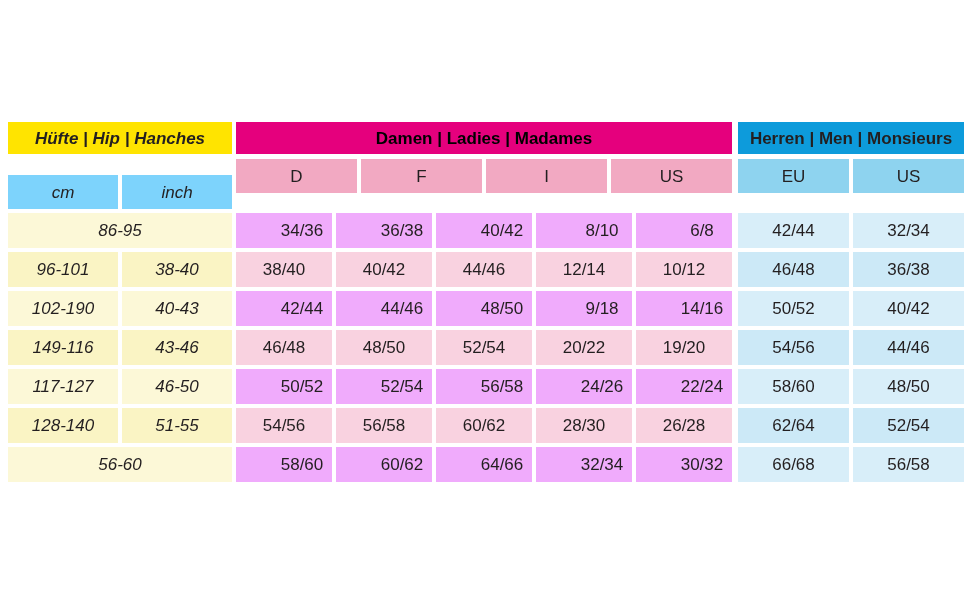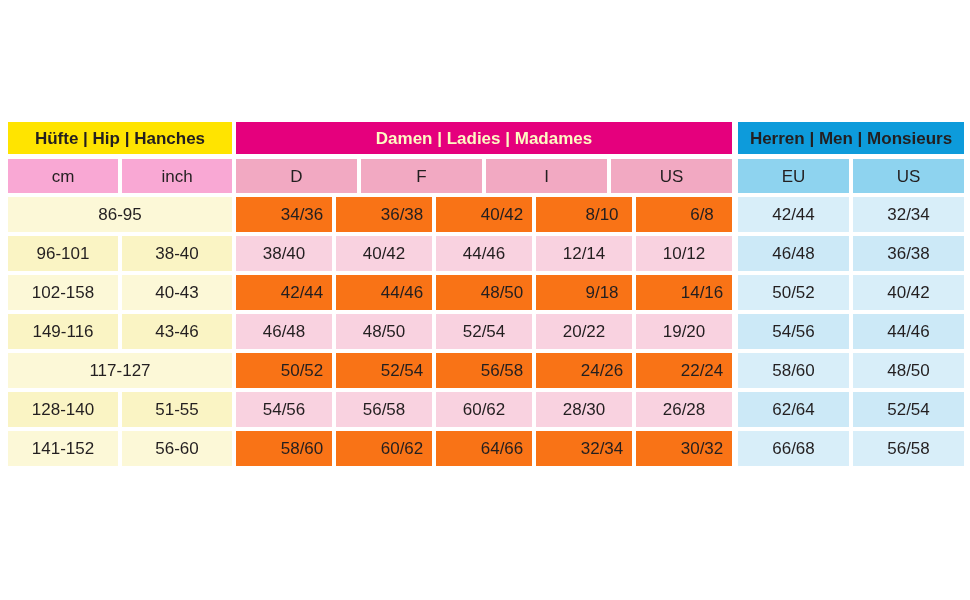--- a/index.html
+++ b/index.html
@@ -23,21 +23,21 @@
 
   .chart-row {
     display: flex;
     width: 100%;
   }
 
   .group {
     display: flex;
     flex: 0 0 auto;
   }
-  .group.yellow { width: 224px; }
+  .group.yellow { width: 224px; font-style: italic; }
   .group.pink   { width: 496px; margin-left: 4px; }
   .group.blue   { width: 226px; margin-left: 6px; }
 
   .cell {
     flex: 1 1 0;
     box-sizing: border-box;
     text-align: center;
     color: #231f20;
     font-size: 17px;
     line-height: 1;
@@ -51,40 +51,40 @@
 
   
   .row-groupheader .cell {
     height: 32px;
     font-size: 17px;
     font-weight: bold;
     margin-right: 0;
   }
   .row-groupheader .group .cell { flex: 1 1 100%; }
   .row-groupheader .yellow .cell { background: #ffe400; color: #231f20; }
-  .row-groupheader .pink   .cell { background: #e5007d; color: #fef9c3; }
+  .row-groupheader .pink   .cell { background: #e5007d; color: #000000; }
   .row-groupheader .blue   .cell { background: #0d9bdb; color: #231f20; }
 
   
   .row-subheader { margin-top: 5px; }
   .row-subheader .cell {
     height: 34px;
     font-size: 17px;
   }
-  .row-subheader .yellow .cell { background: #f9a8d4; }
+  .row-subheader .yellow .cell { background: #7dd3fc; margin-top: 16px; }
   .row-subheader .pink   .cell { background: #f2a9c2; }
   .row-subheader .blue   .cell { background: #8ed3ef; }
 
   
   .row-data { margin-top: 4px; }
   .row-data .cell { height: 35px; font-size: 17px; }
 
   .row-data.shade-a .yellow .cell { background: #fcf8d7; }
   .row-data.shade-b .yellow .cell { background: #faf4c4; }
-  .row-data.shade-a .pink   .cell { background: #f97316; padding-left: 36px; }
+  .row-data.shade-a .pink   .cell { background: #f0abfc; padding-left: 36px; }
   .row-data.shade-b .pink   .cell { background: #f9d2e0; }
   .row-data.shade-a .blue   .cell { background: #d8eef9; }
   .row-data.shade-b .blue   .cell { background: #cce9f7; }
 </style>
 </head>
 <body>
 
 <div id="size-chart">
 
   <div class="chart-row row-groupheader">
@@ -146,21 +146,21 @@
       <div class="cell">10/12</div>
     </div>
     <div class="group blue">
       <div class="cell">46/48</div>
       <div class="cell">36/38</div>
     </div>
   </div>
 
   <div class="chart-row row-data shade-a">
     <div class="group yellow">
-      <div class="cell">102-158</div>
+      <div class="cell">102-190</div>
       <div class="cell">40-43</div>
     </div>
     <div class="group pink">
       <div class="cell">42/44</div>
       <div class="cell">44/46</div>
       <div class="cell">48/50</div>
       <div class="cell">9/18</div>
       <div class="cell">14/16</div>
     </div>
     <div class="group blue">
@@ -183,20 +183,21 @@
     </div>
     <div class="group blue">
       <div class="cell">54/56</div>
       <div class="cell">44/46</div>
     </div>
   </div>
 
   <div class="chart-row row-data shade-a">
     <div class="group yellow">
       <div class="cell">117-127</div>
+      <div class="cell">46-50</div>
     </div>
     <div class="group pink">
       <div class="cell">50/52</div>
       <div class="cell">52/54</div>
       <div class="cell">56/58</div>
       <div class="cell">24/26</div>
       <div class="cell">22/24</div>
     </div>
     <div class="group blue">
       <div class="cell">58/60</div>
@@ -217,21 +218,20 @@
       <div class="cell">26/28</div>
     </div>
     <div class="group blue">
       <div class="cell">62/64</div>
       <div class="cell">52/54</div>
     </div>
   </div>
 
   <div class="chart-row row-data shade-a">
     <div class="group yellow">
-      <div class="cell">141-152</div>
       <div class="cell">56-60</div>
     </div>
     <div class="group pink">
       <div class="cell">58/60</div>
       <div class="cell">60/62</div>
       <div class="cell">64/66</div>
       <div class="cell">32/34</div>
       <div class="cell">30/32</div>
     </div>
     <div class="group blue">

